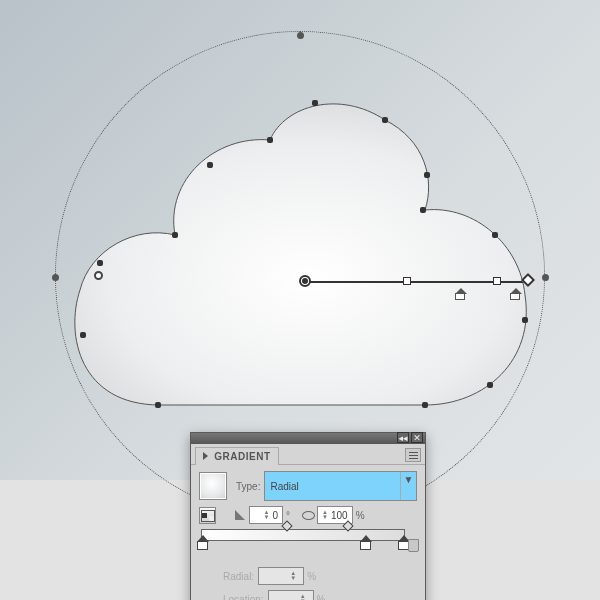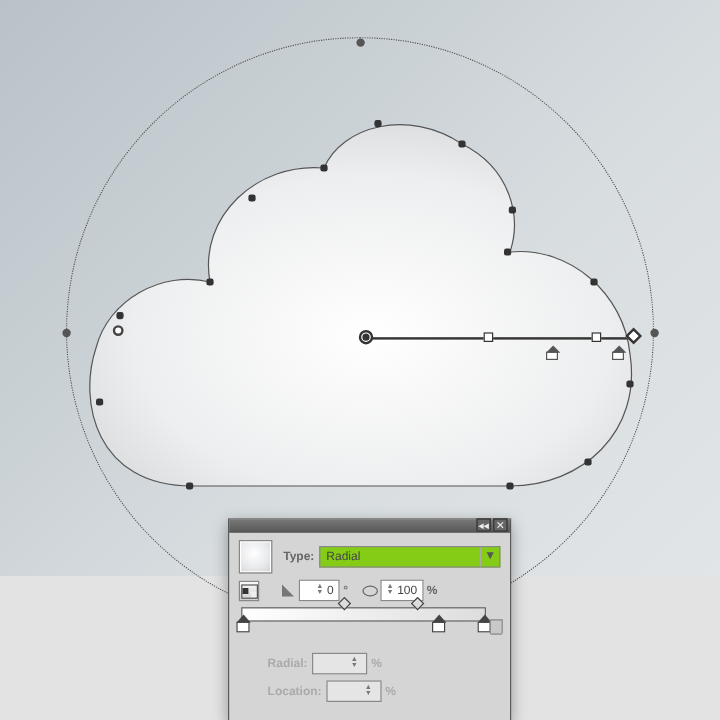--- a/index.html
+++ b/index.html
@@ -204,23 +204,23 @@
   .swatch {
     width: 28px; height: 28px;
     border: 1px solid #888;
     background: radial-gradient(circle at 45% 40%, #ffffff 0%, #e9eaec 55%, #d0d2d4 100%);
     box-shadow: inset 0 0 0 1px #fff;
     margin-right: 9px;
   }
   .type-select {
     display: flex;
     align-items: center;
-    height: 18px;
+    height: 30px;
     border: 1px solid #888;
-    background: #84cc16;
+    background: #7dd3fc;
     flex: 1;
   }
   .type-select .val {
     padding: 0 5px;
     flex: 1;
   }
   .caret {
     width: 16px;
     height: 100%;
     border-left: 1px solid #aaa;
@@ -249,21 +249,21 @@
     justify-content: flex-end;
   }
   .num-field .spin {
     display: flex;
     flex-direction: column;
     margin-right: 3px;
     font-size: 6px;
     line-height: 5px;
     color: #777;
   }
-  .lbl { color: #666; font-weight: bold; }
+  .lbl { color: #666; }
   .lbl.dis { color: #aaa; }
   .ramp {
     position: relative;
     height: 32px;
     margin: 4px 12px 2px 2px;
   }
   .ramp .track {
     height: 12px;
     border: 1px solid #666;
     background: linear-gradient(90deg, #fff, #ddd);
@@ -392,20 +392,27 @@
     <div class="ga-end"></div>
   </div>
 
   <div class="panel">
     <div class="panel-tabbar">
       <div class="mini">
         <span>◂◂</span>
         <span>✕</span>
       </div>
     </div>
+    <div class="tabs">
+      <div class="tab">
+        <span class="tab-icon"></span>
+        <span>GRADIENT</span>
+      </div>
+      <div class="flymenu"></div>
+    </div>
     <div class="panel-body">
       <div class="row">
         <div class="swatch"></div>
         <span class="lbl">Type:</span>
         <div class="type-select" style="margin-left:4px">
           <span class="val">Radial</span>
           <span class="caret">▼</span>
         </div>
       </div>
       <div class="row">

